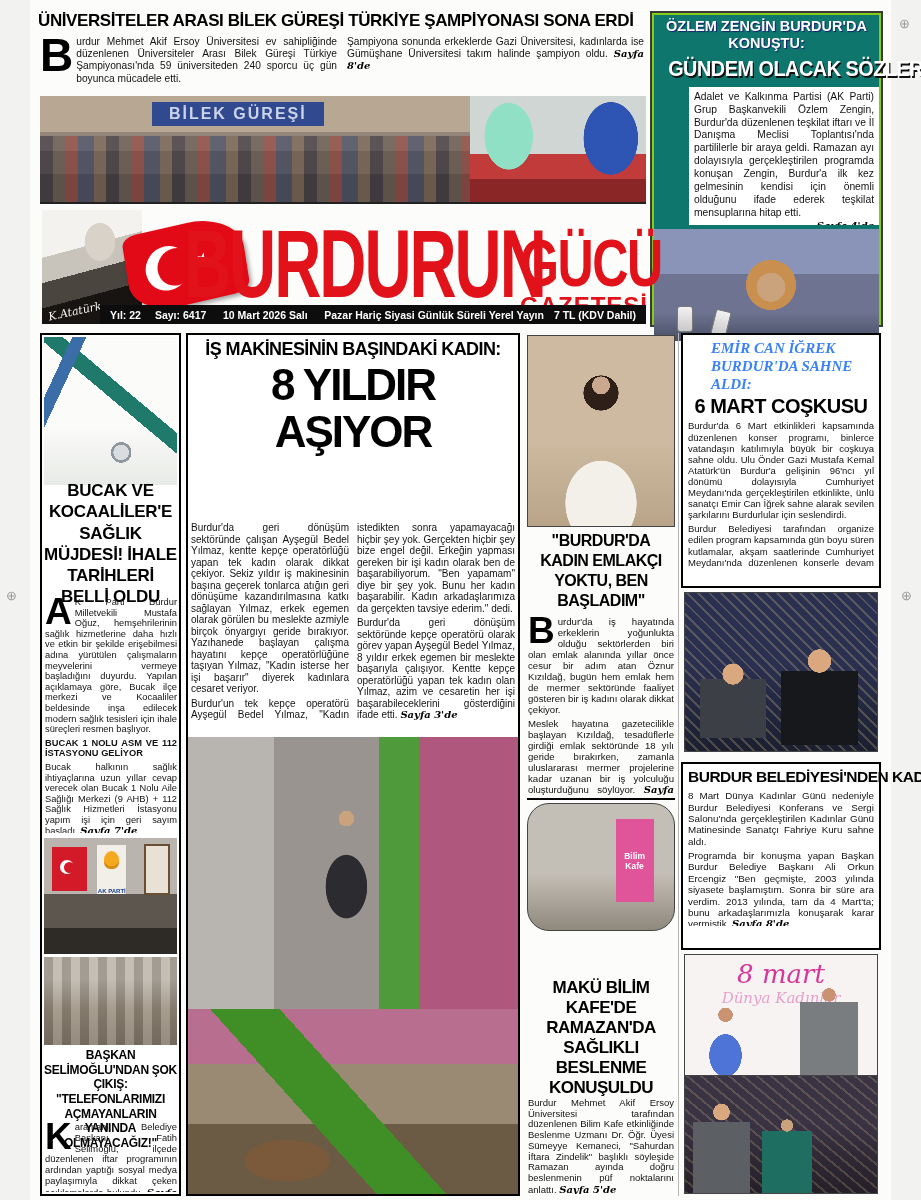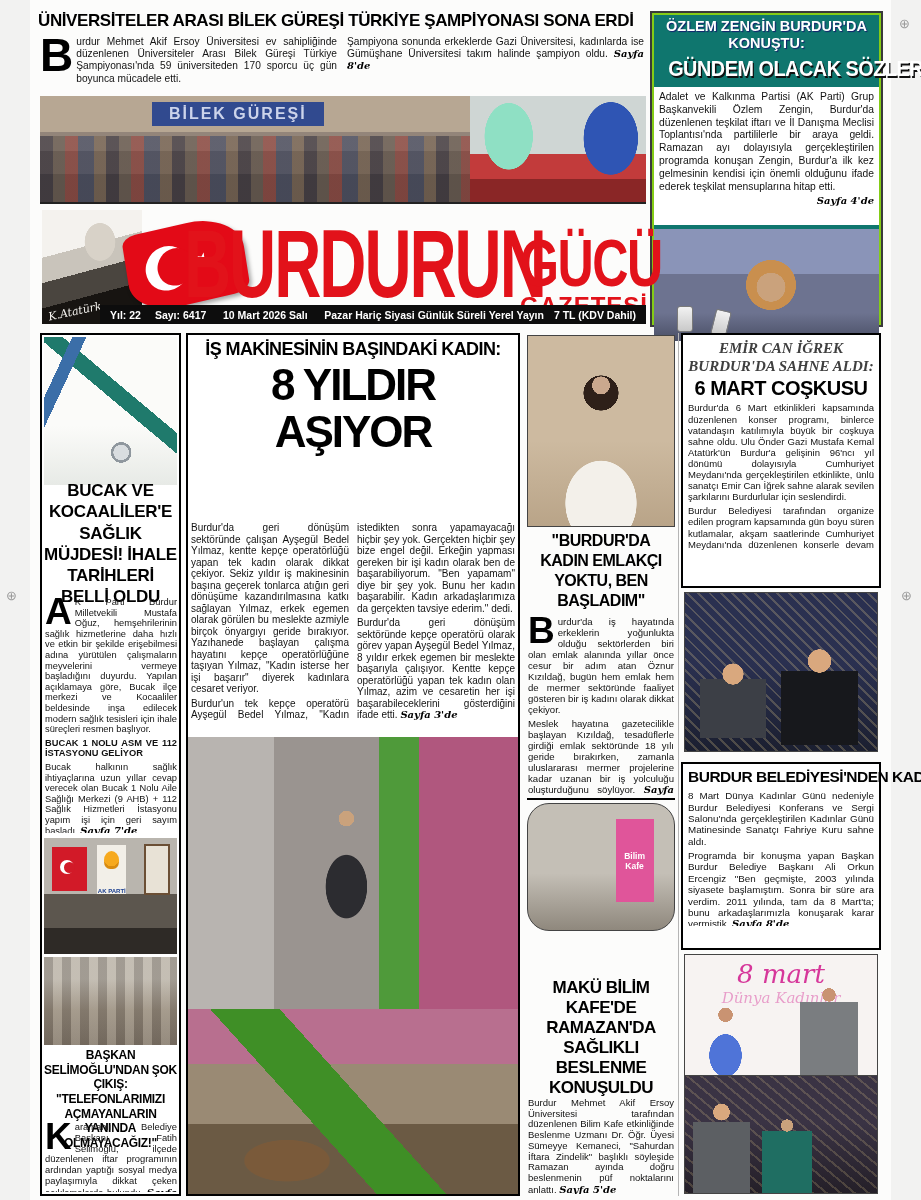--- a/index.html
+++ b/index.html
@@ -118,49 +118,49 @@
                  linear-gradient(180deg, transparent 0 18%, #7a7d80 18% 100%); }
   .ph-mart8-bot { background:
       repeating-linear-gradient(40deg, rgba(255,228,150,.18) 0 2px, transparent 2px 9px),
       linear-gradient(180deg,#3a3344 0 40%,#241f28 100%); }
   .ph-mart8-bot .s1 { position:absolute; left:4%; bottom:0; width:30%; height:80%;
       background:radial-gradient(circle 15px at 50% 14%, #d9a87e 0 55%, transparent 56%),
                  linear-gradient(180deg, transparent 0 24%, #5c5f63 24% 100%); }
   .ph-mart8-bot .s2 { position:absolute; left:40%; bottom:0; width:26%; height:64%;
       background:radial-gradient(circle 11px at 50% 10%, #caa27c 0 55%, transparent 56%),
                  linear-gradient(180deg, transparent 0 18%, #1f6e62 18% 100%); }
-  .serifkick { font-family:"Liberation Serif", serif; font-style:italic; font-weight:bold; text-align:center; color:#404040; }
+  .serifkick { font-family:"Liberation Serif", serif; font-style:italic; font-weight:bold; text-align:left; color:#3b82f6;margin-left:23px; }
 </style>
 </head>
 <body>
 
 <div id="page">
 
   <div class="abs" style="left:0;top:0;width:30px;height:1200px;background:#f2f2f1;"></div>
   <div class="abs" style="left:891px;top:0;width:30px;height:1200px;background:#f2f2f1;"></div>
   <span class="cropmark" style="left:6px;top:588px;">⊕</span>
   <span class="cropmark" style="left:901px;top:588px;">⊕</span>
   <span class="cropmark" style="left:899px;top:16px;">⊕</span>
 
   <div class="abs hl" style="left:38px;top:11px;width:606px;font-size:17px;letter-spacing:-.4px;text-align:left;white-space:nowrap;">ÜNİVERSİTELER ARASI BİLEK GÜREŞİ TÜRKİYE ŞAMPİYONASI SONA ERDİ</div>
   <div class="abs jtext twocol" style="left:40px;top:36px;width:604px;height:58px;font-size:10.2px;line-height:1.2;">
-    <p><span class="dc big">B</span><span>urdur Mehmet Akif Ersoy Üniversitesi ev sahipliğinde düzenlenen Üniversiteler Arası Bilek Güreşi Türkiye Şampiyonası'nda 59 üniversiteden 170 sporcu üç gün boyunca mücadele etti.</span></p>
+    <p><span class="dc big">B</span><span>urdur Mehmet Akif Ersoy Üniversitesi ev sahipliğinde düzenlenen Üniversiteler Arası Bilek Güreşi Türkiye Şampiyonası'nda 59 üniversiteden 240 sporcu üç gün boyunca mücadele etti.</span></p>
     <p><span>Şampiyona sonunda erkeklerde Gazi Üniversitesi, kadınlarda ise Gümüşhane Üniversitesi takım halinde şampiyon oldu.</span>
        <span class="ref">Sayfa 8'de</span></p>
   </div>
   <div class="ph ph-bilek-l" style="left:40px;top:96px;width:430px;height:108px;border-bottom:2px solid #222;">
     <div class="ph-banner">BİLEK GÜREŞİ</div>
     <div class="ph-bilek-rows"></div>
   </div>
   <div class="ph ph-bilek-r" style="left:470px;top:96px;width:176px;height:108px;border-bottom:2px solid #222;"></div>
 
   <div class="zbox" style="left:652px;top:13px;width:229px;height:312px;">
     <div class="kick">ÖZLEM ZENGİN BURDUR'DA KONUŞTU:</div>
     <div class="head"><span class="fitX">GÜNDEM OLACAK SÖZLER</span></div>
-    <div class="panel" style="height:138px;">
+    <div class="panel" style="height:138px;margin-left:35px;">
       <span>Adalet ve Kalkınma Partisi (AK Parti) Grup Başkanvekili Özlem Zengin, Burdur'da düzenlenen teşkilat iftarı ve İl Danışma Meclisi Toplantısı'nda partililerle bir araya geldi. Ramazan ayı dolayısıyla gerçekleştirilen programda konuşan Zengin, Burdur'a ilk kez gelmesinin kendisi için önemli olduğunu ifade ederek teşkilat mensuplarına hitap etti.</span>
       <div class="ref refline">Sayfa 4'de</div>
     </div>
     <div class="ph ph-zengin" style="position:relative;width:100%;height:112px;margin-top:4px;">
       <div class="mic" style="left:10%;bottom:8%;"></div>
       <div class="mic" style="left:26%;bottom:4%;transform:rotate(14deg);"></div>
     </div>
   </div>
 
   <div class="ph ph-ataturk" style="left:42px;top:210px;width:100px;height:114px;">
@@ -259,21 +259,21 @@
     </div>
   </div>
   <div class="ph ph-selfie nbox-thin" style="left:684px;top:592px;width:194px;height:160px;">
     <div class="f1"></div>
     <div class="f2"></div>
   </div>
   <div class="nbox" style="left:681px;top:762px;width:200px;height:188px;padding:4px 5px;">
     <div class="hl" style="font-size:15.5px;line-height:1.18;letter-spacing:-.5px;text-align:left;white-space:nowrap;">BURDUR BELEDİYESİ'NDEN KADINLAR GÜNÜ MATİNESİ</div>
     <div class="jtext" style="font-size:9.8px;line-height:1.16;margin-top:4px;height:136px;">
       <p><span>8 Mart Dünya Kadınlar Günü nedeniyle Burdur Belediyesi Konferans ve Sergi Salonu'nda gerçekleştirilen Kadınlar Günü Matinesinde Sanatçı Fahriye Kuru sahne aldı.</span></p>
-      <p><span>Programda bir konuşma yapan Başkan Burdur Belediye Başkanı Ali Orkun Ercengiz "Ben geçmişte, 2003 yılında siyasete başlamıştım. Sonra bir süre ara verdim. 2011 yılında, tam da 8 Mart'ta; bunu arkadaşlarımızla konuşarak karar vermiştik.</span>
+      <p><span>Programda bir konuşma yapan Başkan Burdur Belediye Başkanı Ali Orkun Ercengiz "Ben geçmişte, 2003 yılında siyasete başlamıştım. Sonra bir süre ara verdim. 2013 yılında, tam da 4 Mart'ta; bunu arkadaşlarımızla konuşarak karar vermiştik.</span>
          <span class="ref">Sayfa 8'de</span></p>
     </div>
   </div>
   <div class="ph ph-mart8-top nbox-thin" style="left:684px;top:954px;width:194px;height:122px;">
     <div class="mart-script mart-faint" style="top:34px;font-size:15px;">Dünya Kadınlar</div>
     <div class="mart-script" style="top:4px;font-size:26px;">8 mart</div>
     <div class="w1"></div>
     <div class="m1"></div>
   </div>
   <div class="ph ph-mart8-bot nbox-thin" style="left:684px;top:1076px;width:194px;height:118px;border-top:none;">

